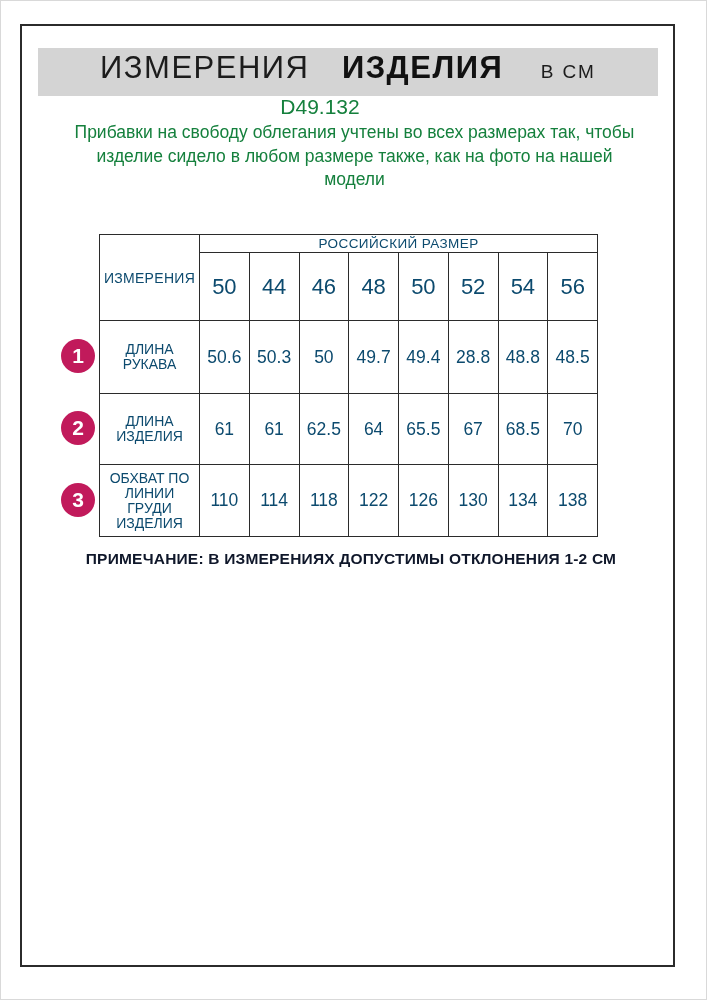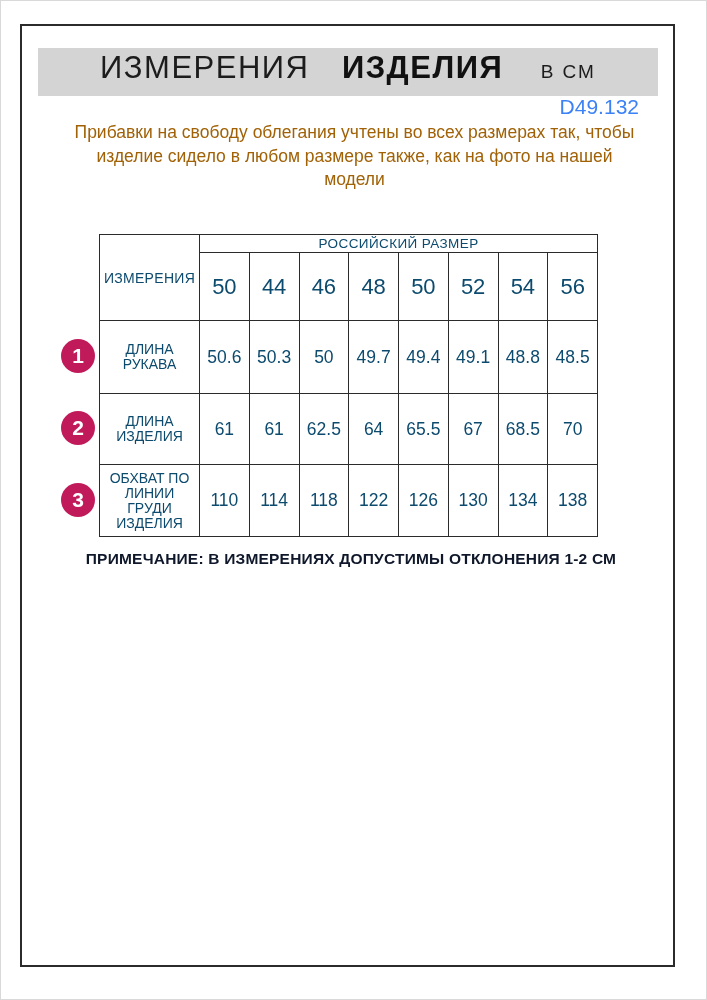--- a/index.html
+++ b/index.html
@@ -13,26 +13,26 @@
     box-sizing:border-box;border:2px solid #2b2b2b;background:#fff;
   }
   .title-band{
     position:absolute;left:37px;top:47px;width:620px;height:48px;
     background:#d4d4d4;text-align:center;line-height:40px;white-space:nowrap;
   }
   .title-regular{font-size:31px;letter-spacing:1.5px;color:#1c1c1c;}
   .title-bold{font-size:31px;font-weight:bold;letter-spacing:1.5px;margin-left:28px;color:#111;}
   .title-units{font-size:19px;letter-spacing:2px;margin-left:33px;color:#1c1c1c;}
   .product-code{
-    position:absolute;left:0;top:94px;width:638px;text-align:right;
-    font-size:21px;color:#3b82f6;
+    position:absolute;left:0;top:94px;width:638px;text-align:center;
+    font-size:21px;color:#15803d;
   }
   .description{
     position:absolute;left:0;top:120px;width:707px;text-align:center;
-    font-size:17.5px;line-height:23.5px;color:#a16207;
+    font-size:17.5px;line-height:23.5px;color:#15803d;
   }
   table.size-table{
     position:absolute;left:98px;top:233px;border-collapse:collapse;
     table-layout:fixed;width:498px;
   }
   table.size-table td,table.size-table th{
     border:1.5px solid #2b2b2b;text-align:center;vertical-align:middle;
     padding:0;overflow:hidden;color:#0c4a6e;font-weight:normal;
   }
   tr.r-group{height:18px;}
@@ -105,21 +105,21 @@
         <td class="size-cell">54</td>
         <td class="size-cell">56</td>
       </tr>
       <tr class="r-data1">
         <td class="row-label">ДЛИНА РУКАВА</td>
         <td class="value-cell">50.6</td>
         <td class="value-cell">50.3</td>
         <td class="value-cell">50</td>
         <td class="value-cell">49.7</td>
         <td class="value-cell">49.4</td>
-        <td class="value-cell">49.1</td>
+        <td class="value-cell">28.8</td>
         <td class="value-cell">48.8</td>
         <td class="value-cell">48.5</td>
       </tr>
       <tr class="r-data2">
         <td class="row-label">ДЛИНА ИЗДЕЛИЯ</td>
         <td class="value-cell">61</td>
         <td class="value-cell">61</td>
         <td class="value-cell">62.5</td>
         <td class="value-cell">64</td>
         <td class="value-cell">65.5</td>

